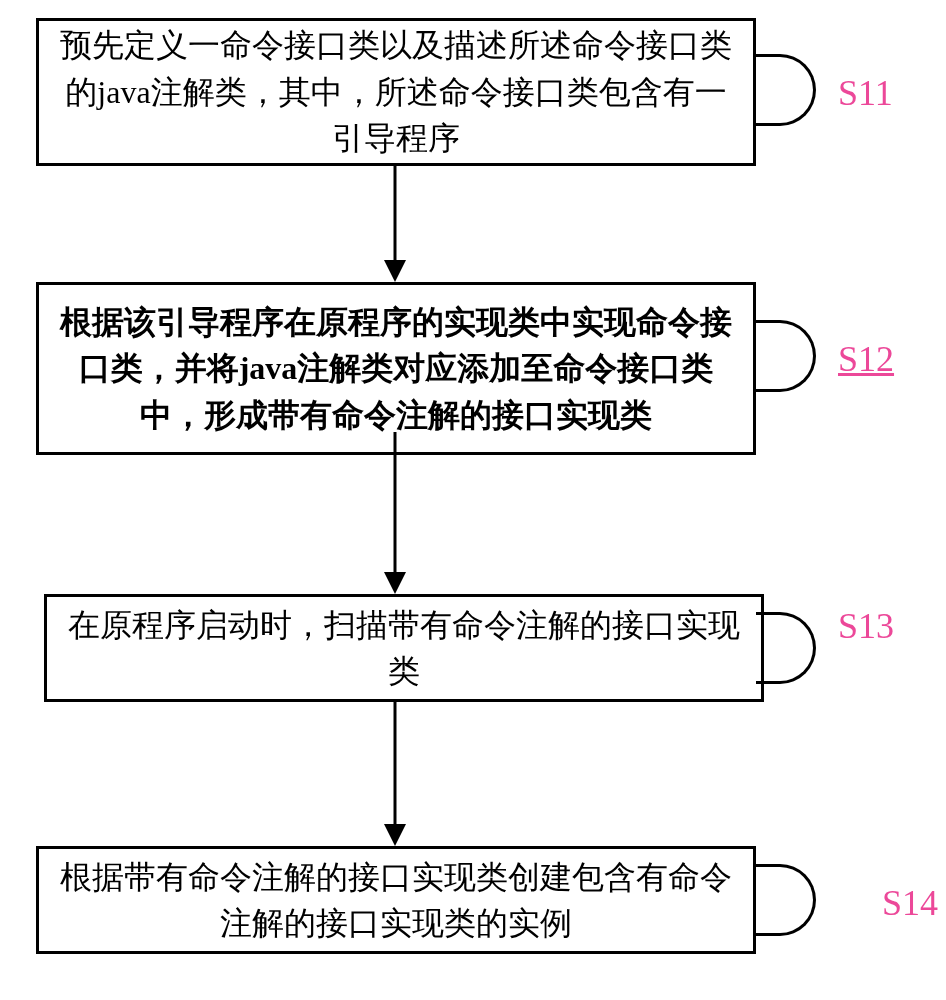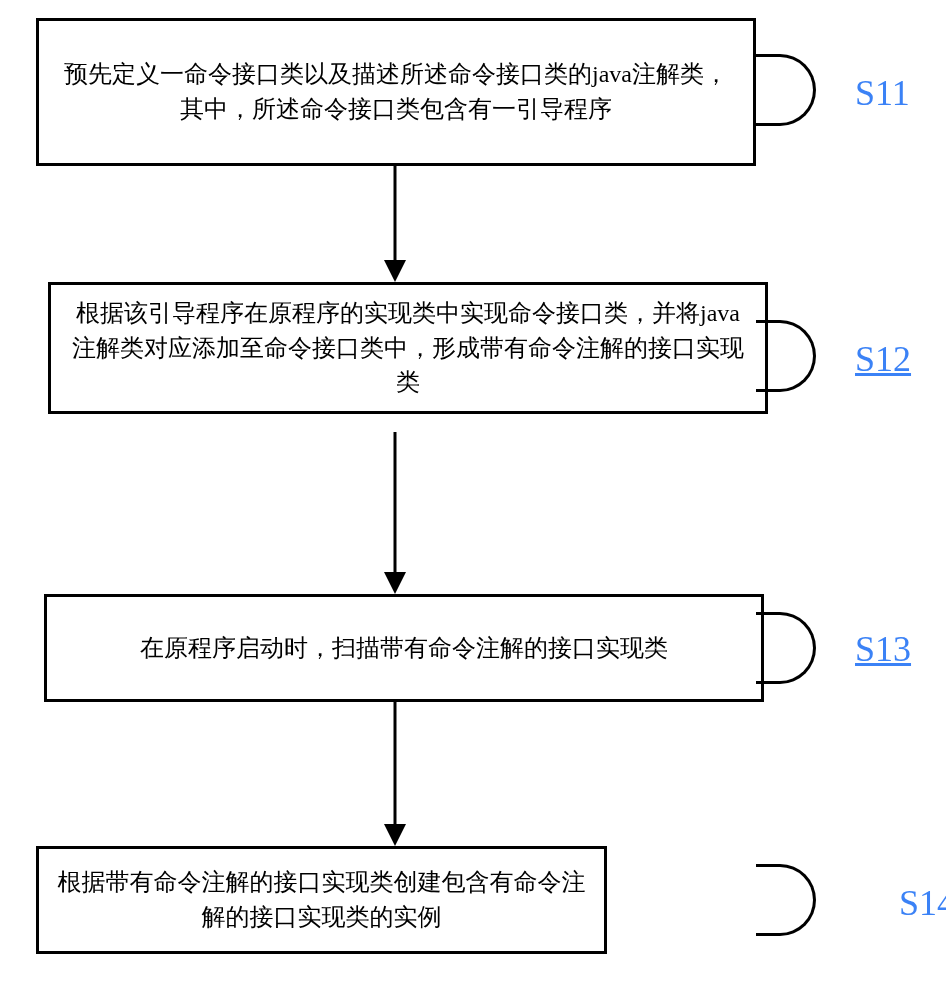--- a/index.html
+++ b/index.html
@@ -17,30 +17,29 @@
   }
   .step-box {
     position: absolute;
     border: 3px solid #000;
     box-sizing: border-box;
     display: flex;
     align-items: center;
     justify-content: center;
     text-align: center;
     padding: 6px 18px;
-    font-size: 24px;
+    font-size: 32px;
     line-height: 1.45;
     color: #000;
     background: #fff;
   }
   .step-label {
     position: absolute;
     font-size: 36px;
-    color: #3b82f6;
-    margin-left: 17px;
+    color: #ec4899;
   }
   .conn-curve {
     position: absolute;
     border: 3px solid #000;
     border-left: none;
     border-radius: 0 60px 60px 0;
     box-sizing: border-box;
     background: transparent;
   }
   svg.arrow {
@@ -57,41 +56,41 @@
     <span>预先定义一命令接口类以及描述所述命令接口类的java注解类，其中，所述命令接口类包含有一引导程序</span>
   </div>
   <div class="conn-curve" style="left:756px; top:54px; width:60px; height:72px;"></div>
   <div class="step-label" style="left:838px; top:72px;">S11</div>
 
   <svg class="arrow" style="left:380px; top:166px; width:30px; height:116px;">
     <line x1="15" y1="0" x2="15" y2="100" stroke="#000" stroke-width="3"></line>
     <polygon points="15,116 4,94 26,94" fill="#000"></polygon>
   </svg>
 
-  <div class="step-box" style="left:48px; top:282px; width:720px; height:132px;">
+  <div class="step-box" style="left:36px; top:282px; width:720px; height:173px;font-weight:bold;">
     <span>根据该引导程序在原程序的实现类中实现命令接口类，并将java注解类对应添加至命令接口类中，形成带有命令注解的接口实现类</span>
   </div>
   <div class="conn-curve" style="left:756px; top:320px; width:60px; height:72px;"></div>
   <div class="step-label" style="left:838px; top:338px;text-decoration:underline;">S12</div>
 
   <svg class="arrow" style="left:380px; top:432px; width:30px; height:162px;">
     <line x1="15" y1="0" x2="15" y2="146" stroke="#000" stroke-width="3"></line>
     <polygon points="15,162 4,140 26,140" fill="#000"></polygon>
   </svg>
 
   <div class="step-box" style="left:36px; top:594px; width:720px; height:108px;margin-left:8px;">
     <span>在原程序启动时，扫描带有命令注解的接口实现类</span>
   </div>
   <div class="conn-curve" style="left:756px; top:612px; width:60px; height:72px;"></div>
-  <div class="step-label" style="left:838px; top:628px;text-decoration:underline;">S13</div>
+  <div class="step-label" style="left:838px; top:605px;">S13</div>
 
   <svg class="arrow" style="left:380px; top:702px; width:30px; height:144px;">
     <line x1="15" y1="0" x2="15" y2="128" stroke="#000" stroke-width="3"></line>
     <polygon points="15,144 4,122 26,122" fill="#000"></polygon>
   </svg>
 
-  <div class="step-box" style="left:36px; top:846px; width:571px; height:108px;">
+  <div class="step-box" style="left:36px; top:846px; width:720px; height:108px;">
     <span>根据带有命令注解的接口实现类创建包含有命令注解的接口实现类的实例</span>
   </div>
   <div class="conn-curve" style="left:756px; top:864px; width:60px; height:72px;"></div>
   <div class="step-label" style="left:882px; top:882px;">S14</div>
 
 </div>
 
 </body></html>

